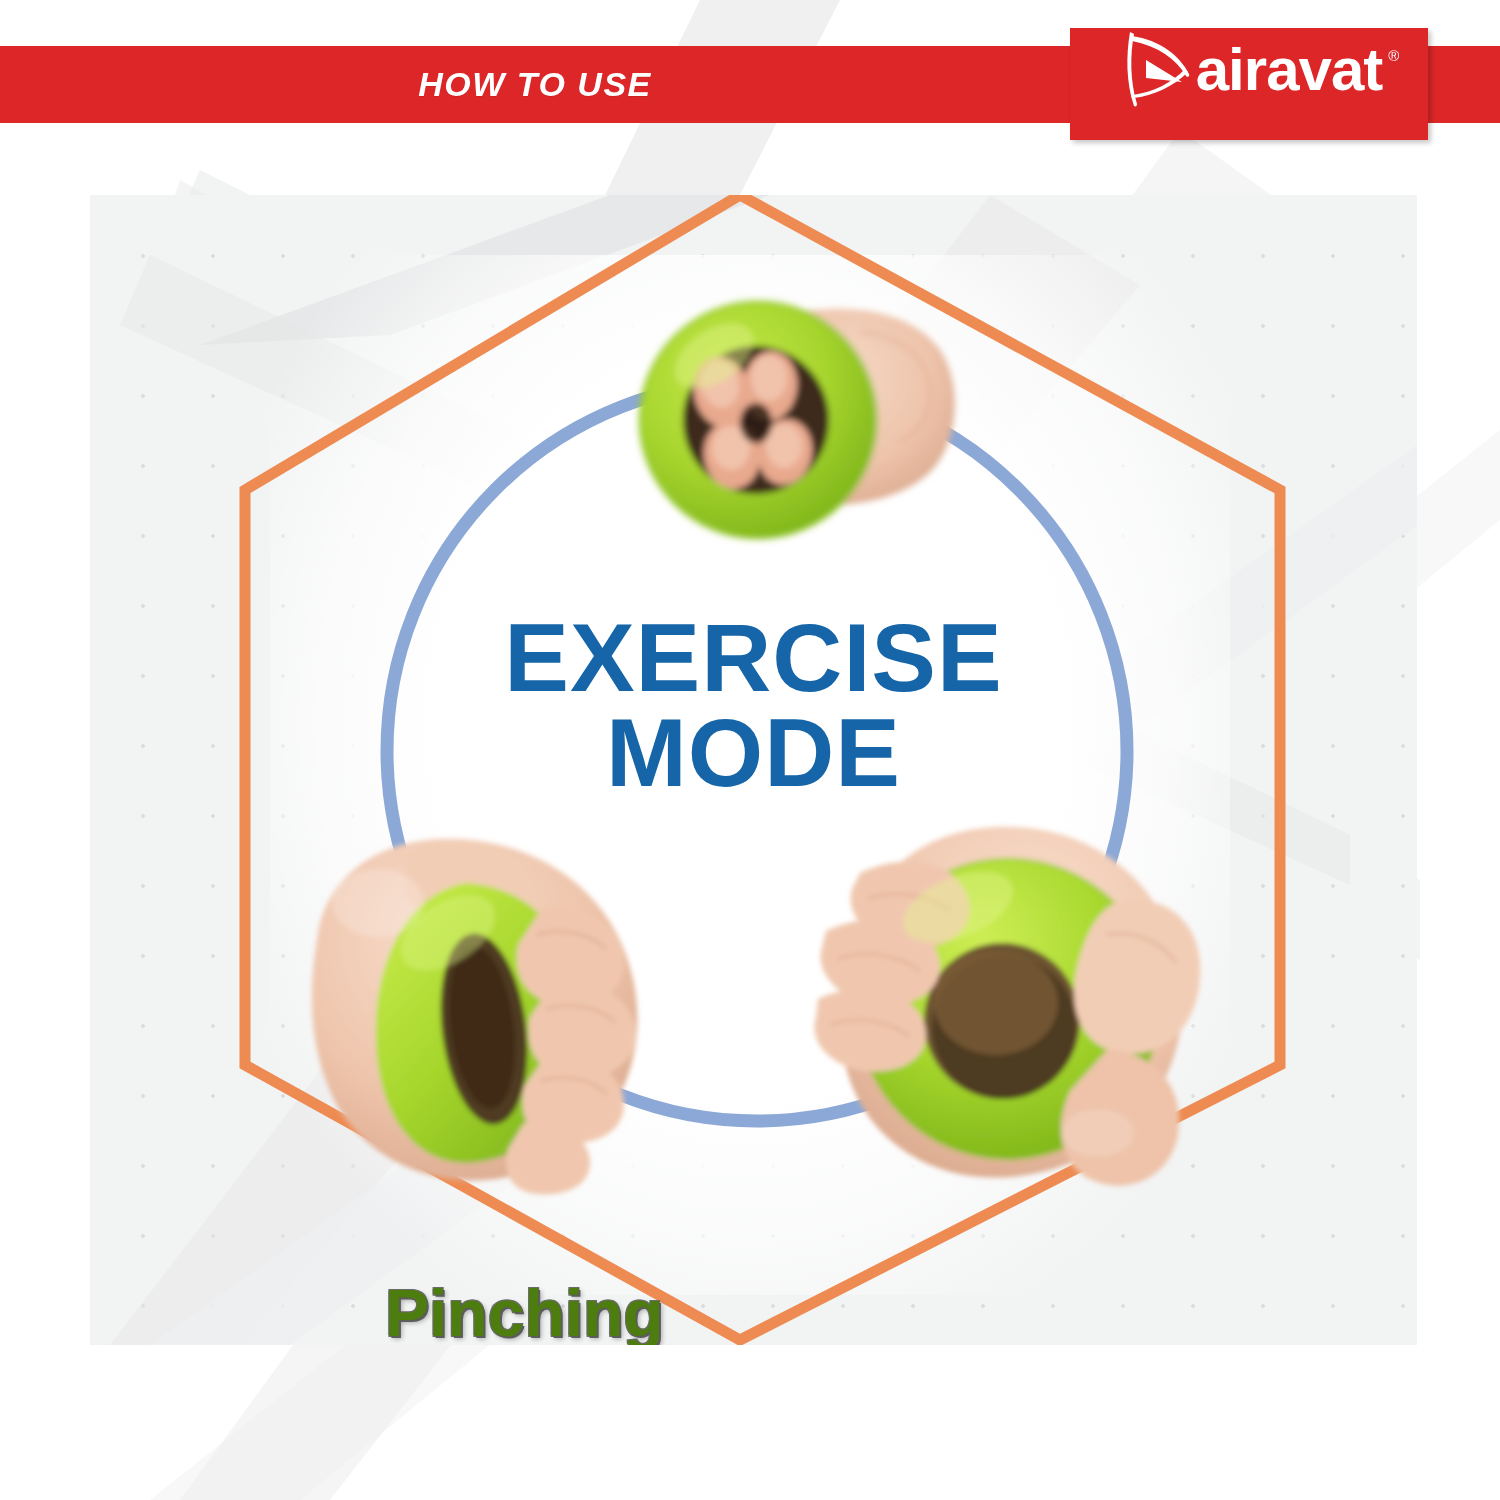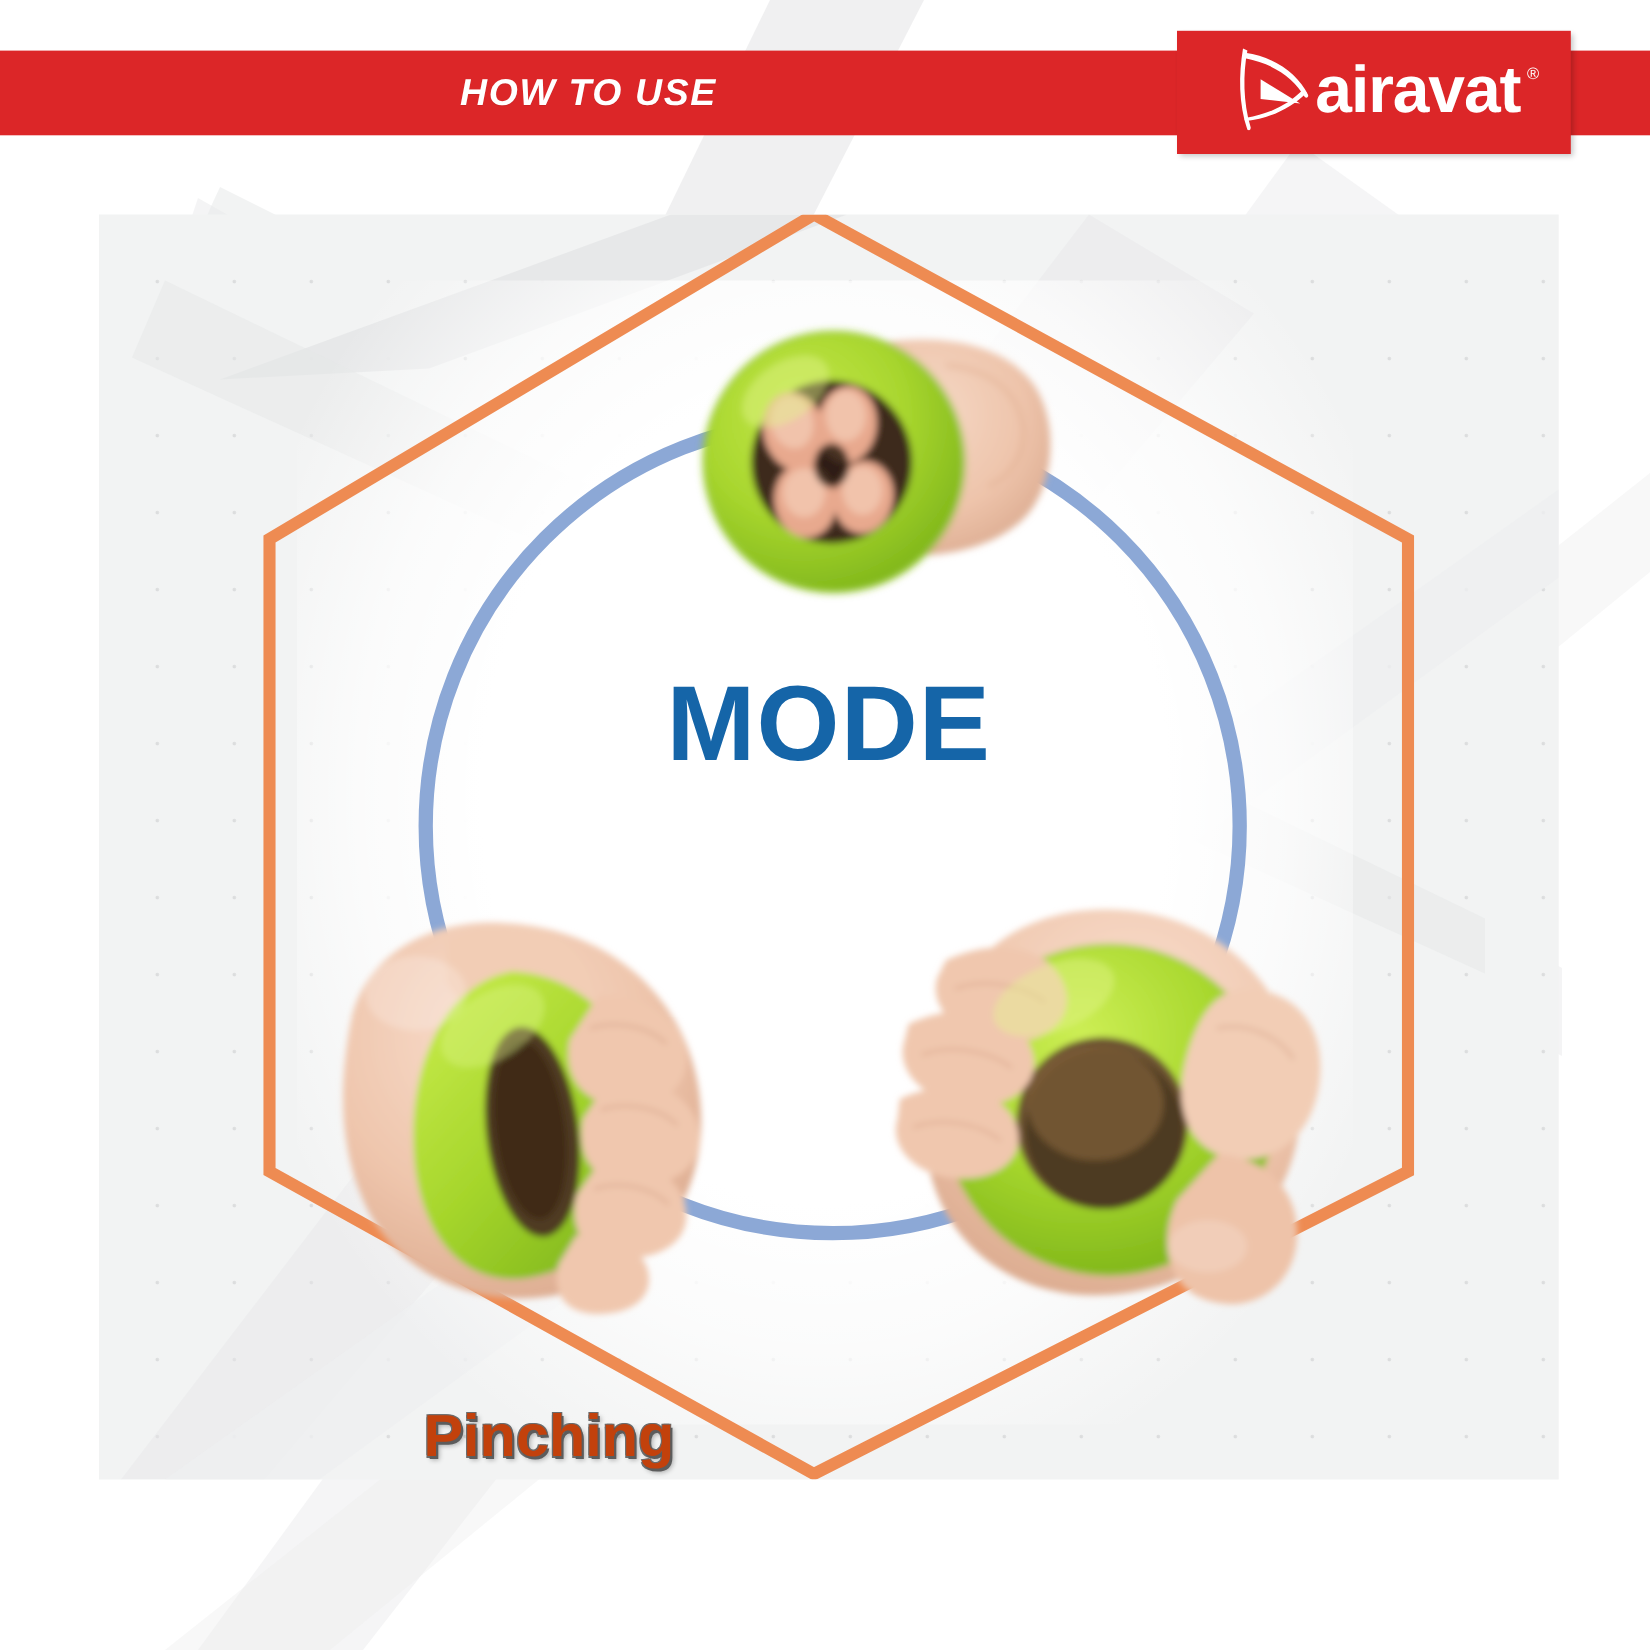--- a/index.html
+++ b/index.html
@@ -58,21 +58,21 @@
   .logo-plate {
     position: absolute;
     left: 1070px;
     top: 28px;
     width: 358px;
     height: 112px;
     background: #DC2628;
     z-index: 8;
     box-shadow: 3px 3px 5px rgba(0,0,0,0.22);
     display: flex;
-    align-items: center;
+    align-items: flex-start;
     justify-content: center;
   }
   .logo-inner {
     display: flex;
     align-items: center;
     gap: 2px;
     transform: translateY(-2px);
   }
   .logo-mark { flex: 0 0 auto; }
   .logo-word {
@@ -160,22 +160,22 @@
   .hand {
     position: absolute;
     z-index: 10;
   }
 
   .caption {
     position: absolute;
     z-index: 14;
     font-family: "Liberation Sans", sans-serif;
     font-weight: bold;
-    font-size: 54px;
-    color: #c2410c;
+    font-size: 66px;
+    color: #4d7c0f;
     letter-spacing: 0px;
     white-space: nowrap;
     text-shadow:
       2px 2px 0 #5c5c5c,
       -1px -1px 0 #6b6b6b,
       1px -1px 0 #6b6b6b,
       -1px 1px 0 #6b6b6b,
       3px 3px 5px rgba(0,0,0,0.30);
   }
 </style>
@@ -234,20 +234,21 @@
     <div class="panel-glow"></div>
 
     <svg class="figure-svg" viewBox="0 0 1327 1150" preserveAspectRatio="none">
 
       <circle cx="667" cy="556" r="370" fill="none" stroke="#8CA8D6" stroke-width="13"></circle>
 
       <polygon points="650,0 1190,295 1190,870 650,1145 155,870 155,295" fill="none" stroke="#EE8B52" stroke-width="11" stroke-linejoin="miter"></polygon>
     </svg>
 
     <div class="headline">
+      <span>EXERCISE</span>
       <span class="l2">MODE</span>
     </div>
 
     <svg class="hand" style="left:520px; top:85px; width:400px; height:290px;" viewBox="0 0 400 290">
       <defs>
         <radialGradient id="skinA" cx="42%" cy="35%" r="75%">
           <stop offset="0%" stop-color="#f6d9c6"></stop>
           <stop offset="60%" stop-color="#eec4ab"></stop>
           <stop offset="100%" stop-color="#d8a78c"></stop>
         </radialGradient>

